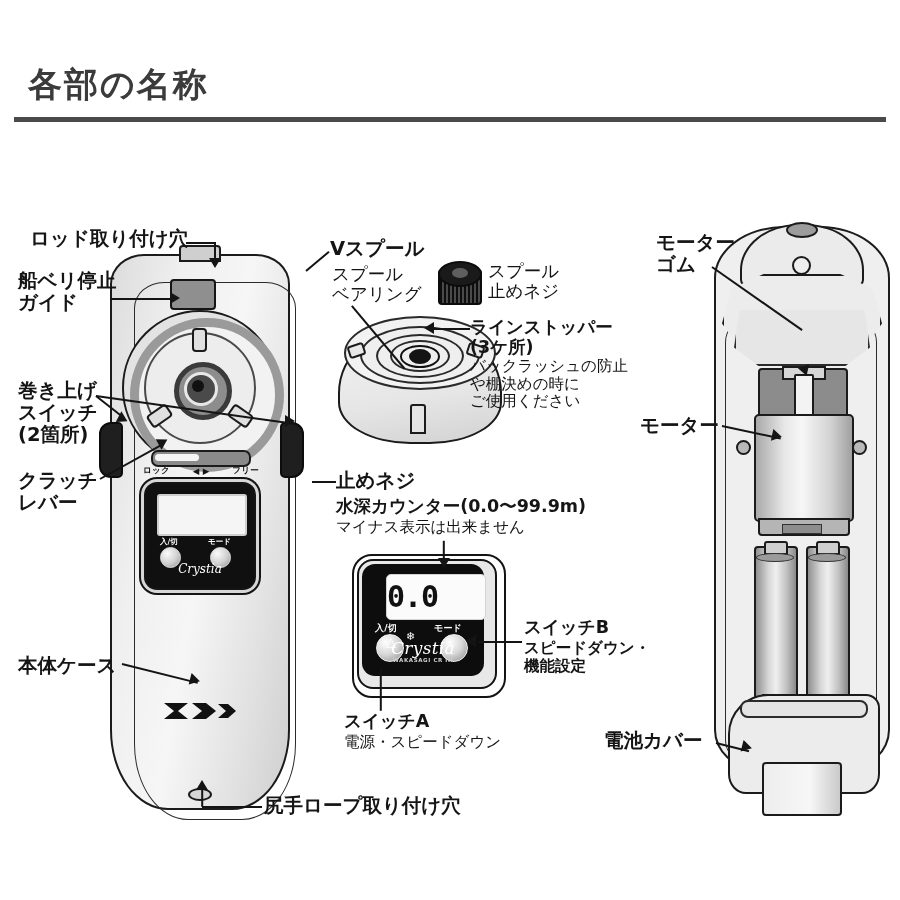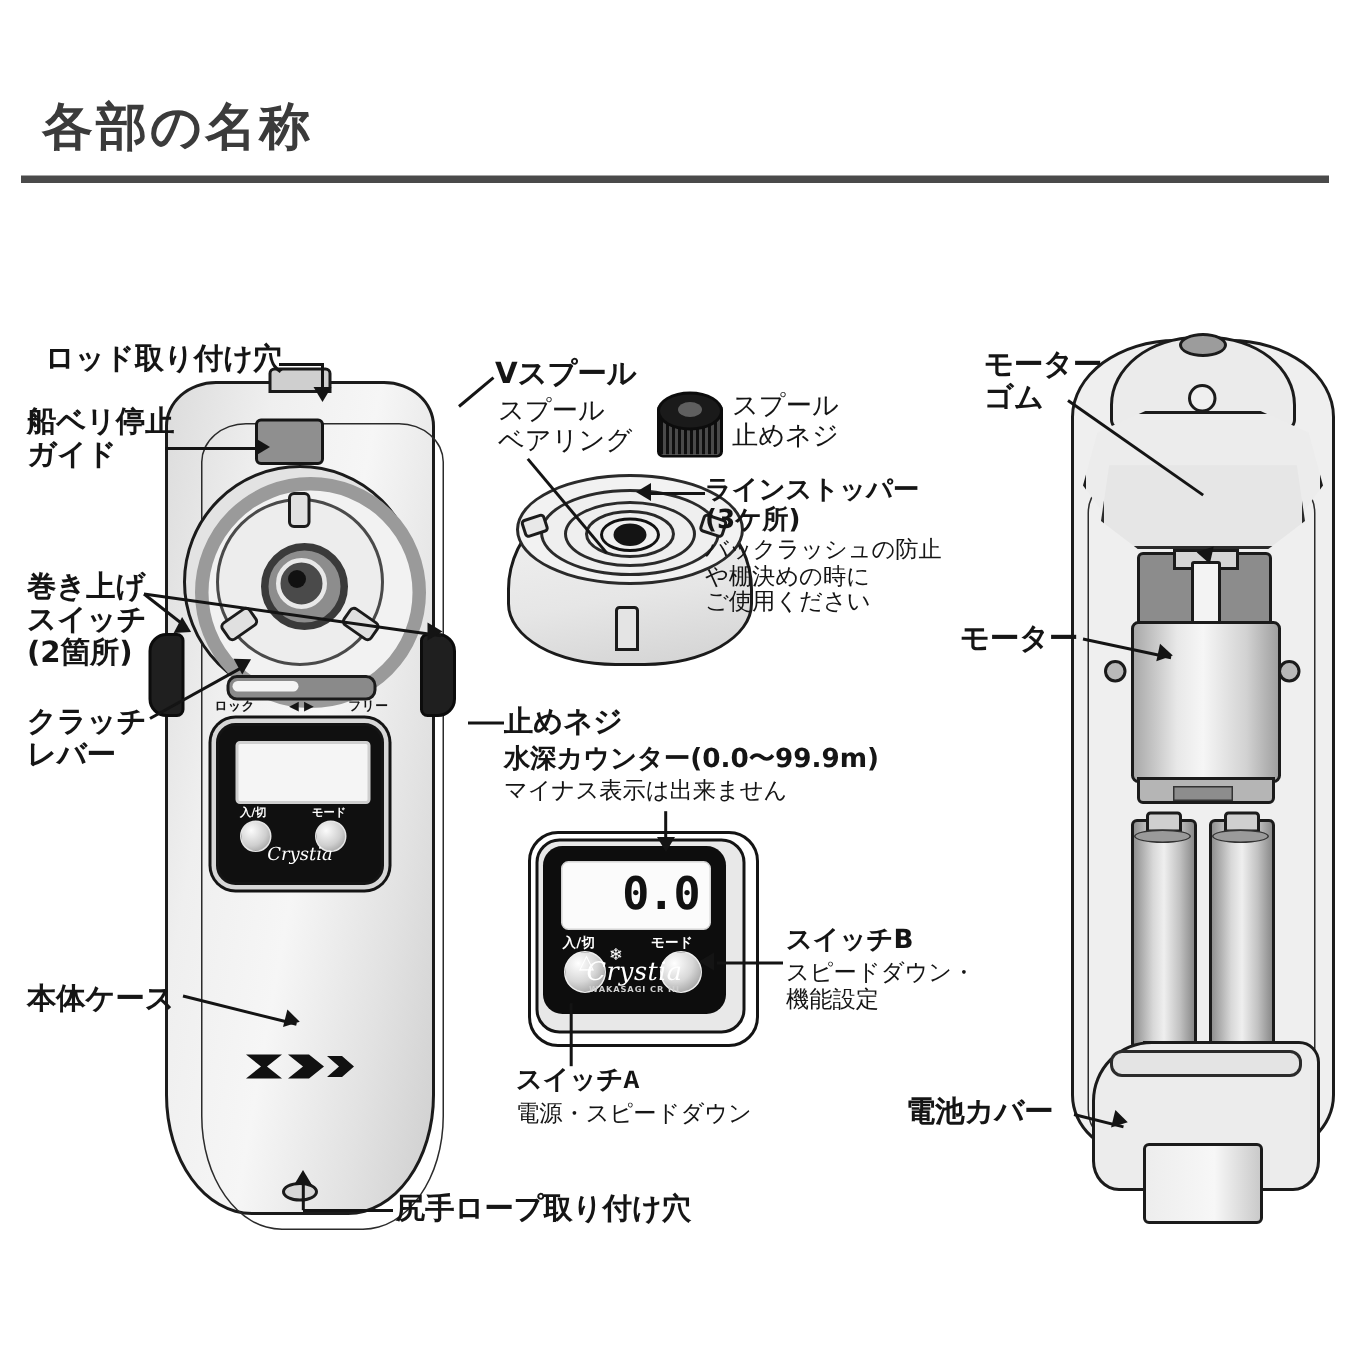--- a/index.html
+++ b/index.html
@@ -226,23 +226,23 @@
   }
   #cb-mid {
     position: absolute; left: 5px; top: 5px; width: 136px; height: 126px;
     border: 2.2px solid #141414; border-radius: 16px; background:#e8e8e8;
   }
   #cb-face {
     position: absolute; left: 10px; top: 10px; width: 122px; height: 112px;
     border-radius: 13px; background: #0d0d0d;
   }
   #cb-lcd {
-    position: absolute; left: 12px; top: 10px; width: 98px; height: 44px;
+    position: absolute; left: 24px; top: 10px; width: 98px; height: 44px;
     background: #fbfbfb; border-radius: 5px; border: 1.5px solid #d4d4d4;
-    display: flex; align-items: center; justify-content: flex-end;
+    display: flex; align-items: center; 
   }
   #cb-lcd-val {
     font-family: "DejaVu Sans Mono", "Liberation Mono", monospace;
     font-size: 30px; font-weight: bold; color: #111;
     letter-spacing: -1px; padding-right: 7px; line-height: 1;
   }
   .cb-btn-lbl {
     position: absolute; font-size: 9px; color: #ffffff; font-weight: bold;
     letter-spacing: .2px;
   }
@@ -553,26 +553,26 @@
   <div class="arrow left" style="left:424px; top:322px;"></div>
 
   <div class="lbl bold s20" style="left:336px; top:470px;">止めネジ</div>
   <div class="line" style="left:312px; top:481px; width:24px;"></div>
 
   <div class="lbl bold s18" style="left:336px; top:497px;">水深カウンター(0.0〜99.9m)</div>
   <div class="lbl s16" style="left:336px; top:519px;">マイナス表示は出来ません</div>
   <div class="line thin" style="left:444px; top:540px; width:22px; transform:rotate(90deg);"></div>
   <div class="arrow down" style="left:438px; top:558px;"></div>
 
-  <div class="lbl bold s18" style="left:344px; top:712px;font-family:Liberation Mono, monospace;">スイッチA</div>
+  <div class="lbl bold s18" style="left:344px; top:712px;">スイッチA</div>
   <div class="lbl s16" style="left:344px; top:734px;">電源・スピードダウン</div>
   <div class="line thin" style="left:381px; top:668px; width:42px; transform:rotate(90deg);"></div>
 
   <div class="lbl bold s18" style="left:524px; top:618px;">スイッチB</div>
-  <div class="lbl s16" style="left:524px; top:640px;">スピードダウン・
+  <div class="lbl s16" style="left:524px; top:640px;font-weight:bold;">スピードダウン・
 機能設定</div>
   <div class="line" style="left:478px; top:641px; width:44px;"></div>
   <div class="arrow left" style="left:466px; top:635px;"></div>
 
   <div class="lbl bold s20" style="left:656px; top:232px;">モーター
 ゴム</div>
   <div class="line" style="left:712px; top:266px; width:110px; transform:rotate(35deg);"></div>
   <div class="arrow down" style="left:799px; top:366px; transform:rotate(-18deg);"></div>
 
   <div class="lbl bold s20" style="left:640px; top:415px;">モーター</div>

